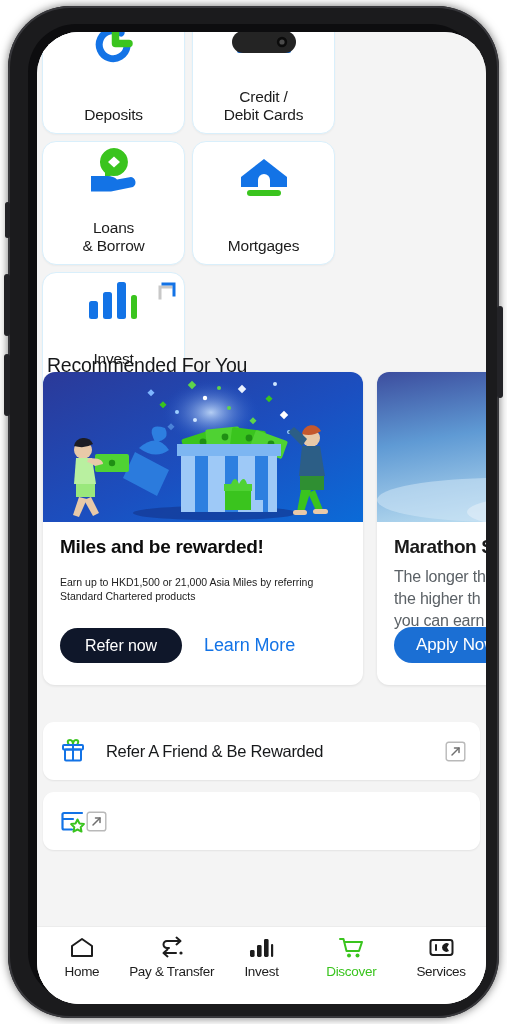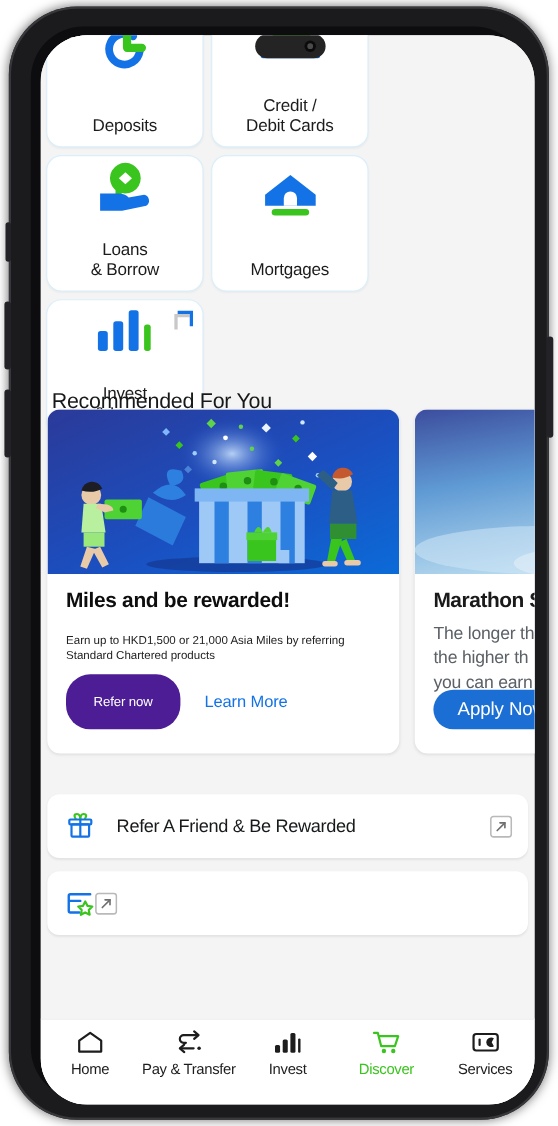--- a/index.html
+++ b/index.html
@@ -111,30 +111,30 @@
   .promo-desc {
     margin-top: 17px; font-size: 10.5px; color: #222; line-height: 1.35;
     max-width: 292px;
   }
   .promo-desc.big { font-size: 16px; color: #5b6166; line-height: 1.38; margin-top: 8px; letter-spacing: -.2px; }
   .promo-actions {
     position: absolute; left: 17px; bottom: 22px;
     display: flex; align-items: center; gap: 22px;
   }
   .btn-primary {
-    background: #4c1d95; color: #fff;
+    background: #0f172a; color: #fff;
     border: none; border-radius: 22px;
-    height: 50px; padding: 0 25px;
-    font-size: 12px; font-family: inherit; cursor: pointer;
+    height: 35px; padding: 0 25px;
+    font-size: 16px; font-family: inherit; cursor: pointer;
     letter-spacing: -.1px;
   }
   .btn-primary.cut { background: #1b6fd4; height: 36px; font-size: 17px; padding: 0 22px; }
   .btn-link {
     background: none; border: none; color: #1373e6;
-    font-size: 15px; font-family: inherit; cursor: pointer; padding: 0;
+    font-size: 18px; font-family: inherit; cursor: pointer; padding: 0;
     letter-spacing: -.1px;
   }
 
   
   #offer-list {
     position: absolute; left: 0; top: 690px;
     width: 449px; padding: 0 6px;
     display: flex; flex-direction: column; gap: 12px;
   }
   .offer-row {

